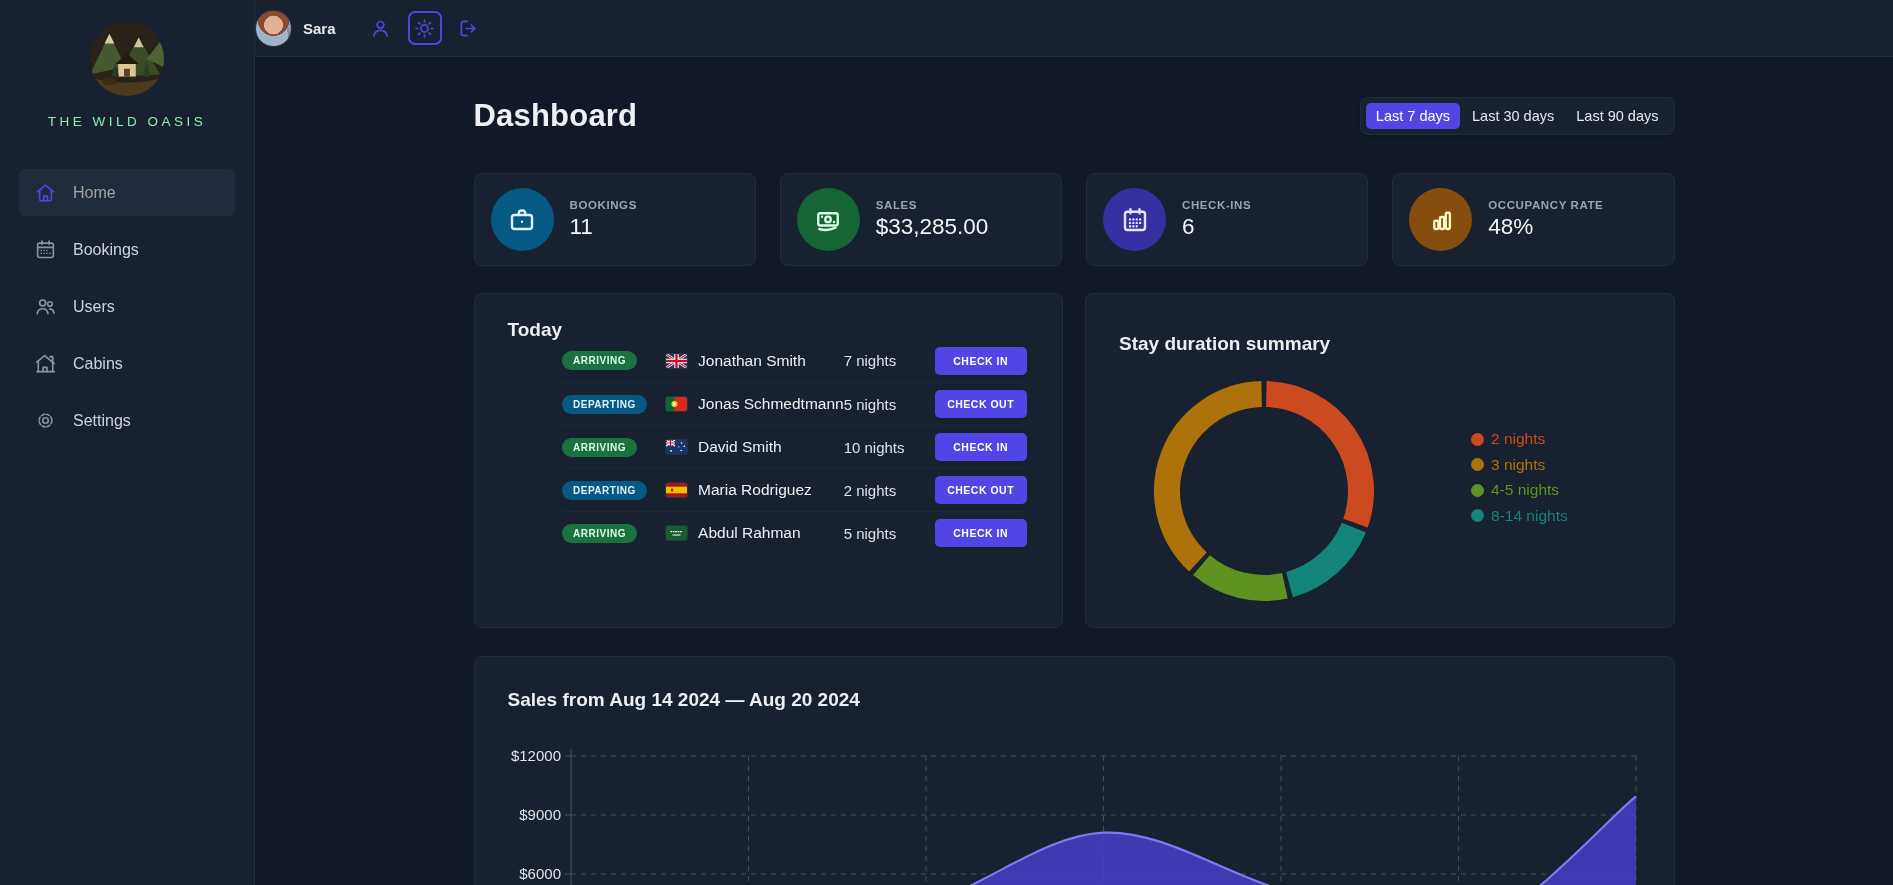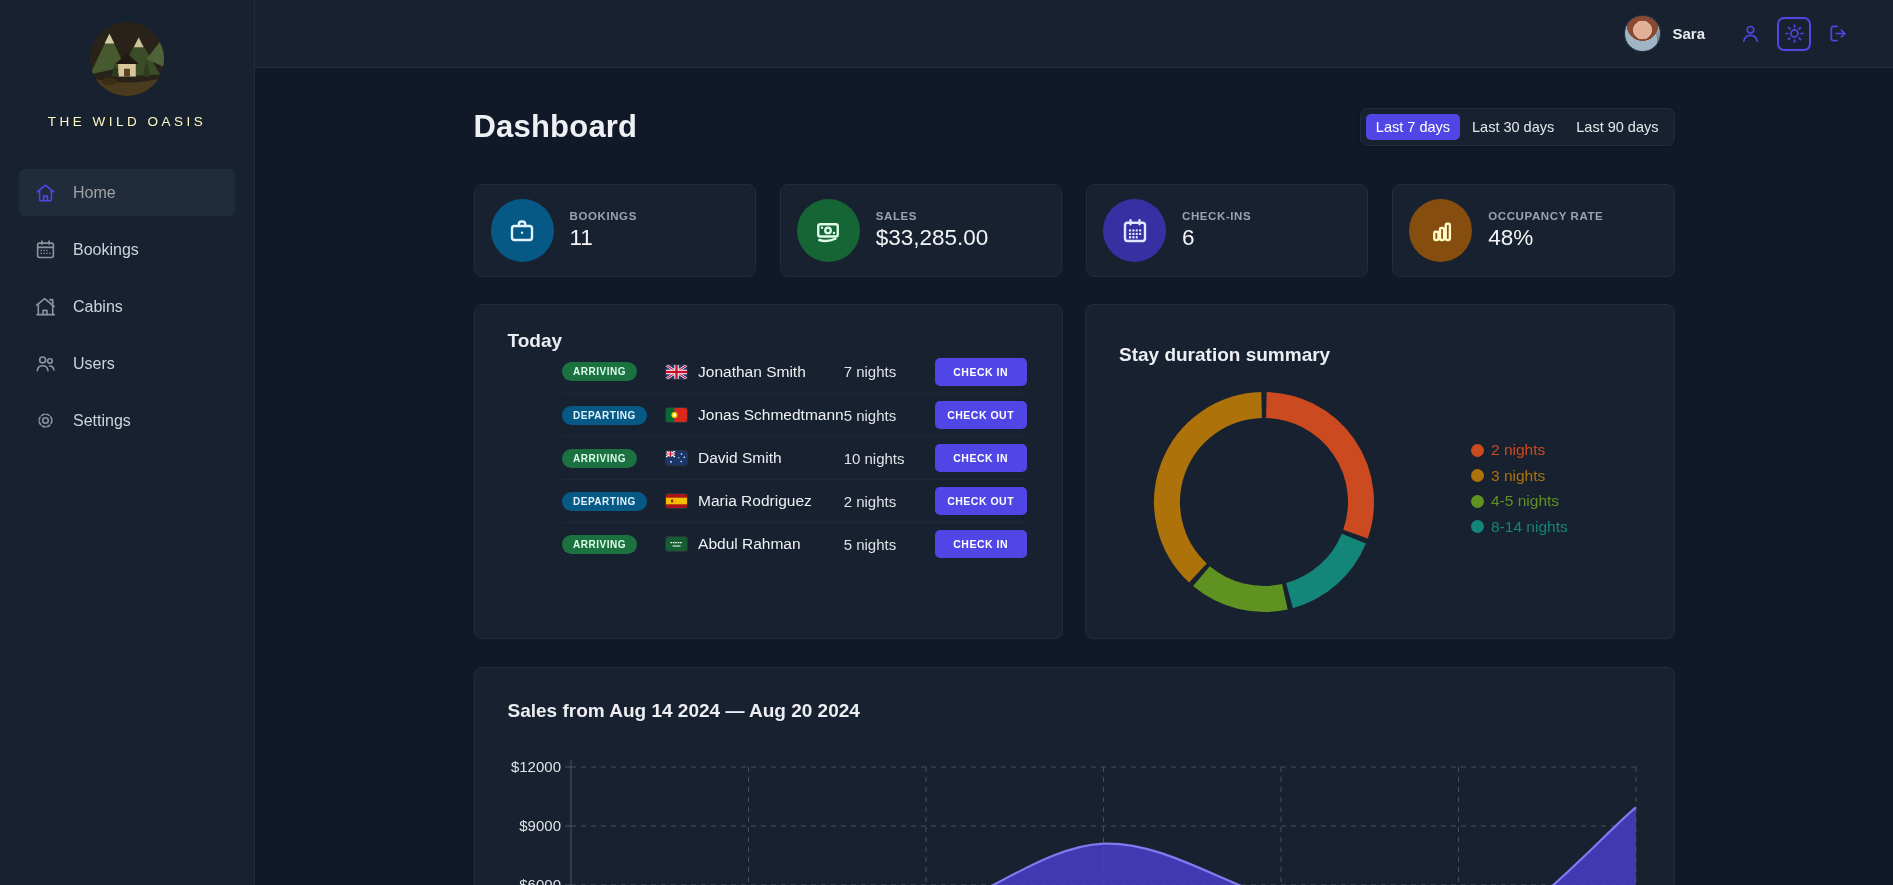--- a/index.html
+++ b/index.html
@@ -8,33 +8,33 @@
   :root{
     --bg:#111827; --panel:#18212f; --border:#222c3c; --text:#e5e7eb;
     --muted:#9ca3af; --brand:#4f46e5;
   }
   .app{ display:flex; width:1893px; height:885px; }
 
   
   .sidebar{ width:255px; background:var(--panel); border-right:1px solid var(--border);
     display:flex; flex-direction:column; align-items:center; padding-top:20px; flex-shrink:0; }
   .logo{ width:78px; height:78px; border-radius:50%; overflow:hidden; }
-  .brand-name{ margin-top:16px; color:#fef9c3; font-size:13.5px; letter-spacing:3.5px;
+  .brand-name{ margin-top:16px; color:#86efac; font-size:13.5px; letter-spacing:3.5px;
     font-weight:500; white-space:nowrap; }
   .nav{ margin-top:40px; width:100%; padding:0 19px; display:flex; flex-direction:column; gap:10px; }
   .nav-item{ display:flex; align-items:center; gap:16px; padding:12px 15px; border-radius:6px;
     color:#cdd3db; font-size:16px; font-weight:500; cursor:pointer; }
   .nav-item .nicon{ width:23px; height:23px; color:#8b939f; display:block; }
   .nav-item.active{ background:#202b3c; color:#a3a3a3; }
   .nav-item.active .nicon{ color:var(--brand); }
 
   
   .right{ flex:1; display:flex; flex-direction:column; min-width:0; }
-  .topbar{ height:68px; background:var(--panel); border-bottom:1px solid var(--border);
-    display:flex; align-items:center; justify-content:flex-end; gap:14px; padding-right:38px; flex-shrink:0; }
+  .topbar{ height:57px; background:var(--panel); border-bottom:1px solid var(--border);
+    display:flex; align-items:center; justify-content:flex-start; gap:14px; padding-right:38px; flex-shrink:0; }
   .userbox{ display:flex; align-items:center; gap:11px; }
   .avatar{ width:37px; height:37px; border-radius:50%;
     background:
       radial-gradient(circle at 50% 40%, #e2b096 0 34%, rgba(0,0,0,0) 35%),
       radial-gradient(circle at 50% 26%, #8a4a32 0 50%, rgba(0,0,0,0) 51%),
       radial-gradient(circle at 30% 75%, #9fb4c4 0 60%, rgba(0,0,0,0) 61%),
       linear-gradient(180deg,#b8c6d2 0%, #5d6a7c 100%);
     border:1px solid #2a3446; }
   .username{ color:#e8eaee; font-size:15px; font-weight:600; }
   .hicons{ display:flex; align-items:center; gap:10px; margin-left:14px; }
@@ -144,38 +144,38 @@
         <svg class="nicon" viewBox="0 0 24 24" fill="none" stroke="currentColor" stroke-width="1.7" stroke-linecap="round" stroke-linejoin="round">
           <rect x="3.8" y="5.3" width="16.4" height="15" rx="2"></rect>
             <path d="M3.8 9.8h16.4"></path>
             <path d="M8.3 3.2v3.4M15.7 3.2v3.4"></path>
           <path d="M7.5 13h.01M10.5 13h.01M13.5 13h.01M7.5 16h.01M10.5 16h.01M13.5 16h.01M16.5 16h.01"></path>
         </svg>
         <span>Bookings</span>
       </div>
       <div class="nav-item">
         <svg class="nicon" viewBox="0 0 24 24" fill="none" stroke="currentColor" stroke-width="1.7" stroke-linecap="round" stroke-linejoin="round">
+          <circle cx="9" cy="8.3" r="3.1"></circle>
+            <path d="M3.4 19.4c.6-3.2 2.7-5 5.6-5s5 1.8 5.6 5"></path>
+            <circle cx="16.6" cy="9.4" r="2.4"></circle>
+            <path d="M16.4 14.5c2.4.2 3.9 1.7 4.4 4.3"></path>
+        </svg>
+        <span>Users</span>
+      </div>
+      <div class="nav-item">
+        <svg class="nicon" viewBox="0 0 24 24" fill="none" stroke="currentColor" stroke-width="1.7" stroke-linecap="round" stroke-linejoin="round">
           <path d="M4.5 20.5V9.2L11 3.8l2.6 2.1"></path>
             <path d="M4.5 9.2 2.8 10.6"></path>
             <path d="M19.5 20.5V7.5"></path>
             <path d="M19.5 7.5V4.8h-2.6v.6"></path>
             <path d="M3.2 20.5h18"></path>
             <path d="M9.5 20.5v-4.4h4v4.4"></path>
             <path d="M13.6 5.9 21 12"></path>
         </svg>
         <span>Cabins</span>
-      </div>
-      <div class="nav-item">
-        <svg class="nicon" viewBox="0 0 24 24" fill="none" stroke="currentColor" stroke-width="1.7" stroke-linecap="round" stroke-linejoin="round">
-          <circle cx="9" cy="8.3" r="3.1"></circle>
-            <path d="M3.4 19.4c.6-3.2 2.7-5 5.6-5s5 1.8 5.6 5"></path>
-            <circle cx="16.6" cy="9.4" r="2.4"></circle>
-            <path d="M16.4 14.5c2.4.2 3.9 1.7 4.4 4.3"></path>
-        </svg>
-        <span>Users</span>
       </div>
       <div class="nav-item">
         <svg class="nicon" viewBox="0 0 24 24" fill="none" stroke="currentColor" stroke-width="1.7" stroke-linecap="round">
           <circle cx="12" cy="12" r="2.9"></circle>
             <circle cx="12" cy="12" r="6.6" stroke-dasharray="3.1 2.1"></circle>
         </svg>
         <span>Settings</span>
       </div>
     </nav>
   </aside>

